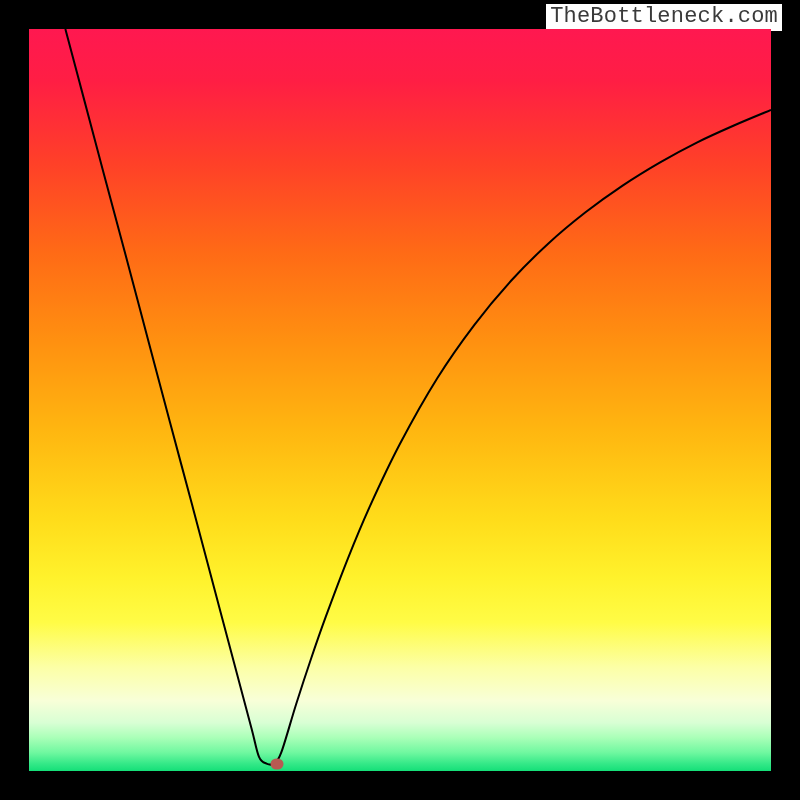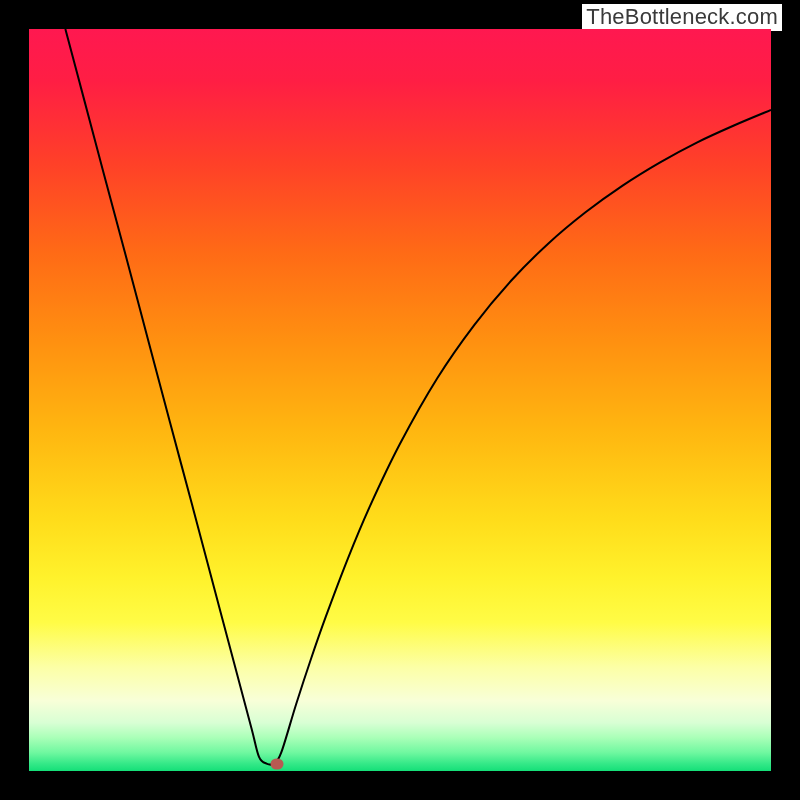--- a/index.html
+++ b/index.html
@@ -9,20 +9,21 @@
     height: 800px;
     background: #000;
     font-family: Arial, Helvetica, sans-serif;
     overflow: hidden;
   }
   .frame {
     position: relative;
     width: 800px;
     height: 579px;
     background: #000;
+    font-family: Liberation Mono, monospace;
   }
   .watermark {
     position: absolute;
     top: 4px;
     right: 18px;
     color: #3a3a3a;
     background: #fff;
     padding: 0 4px 1px 4px;
     font-size: 22px;
     font-weight: 400;

